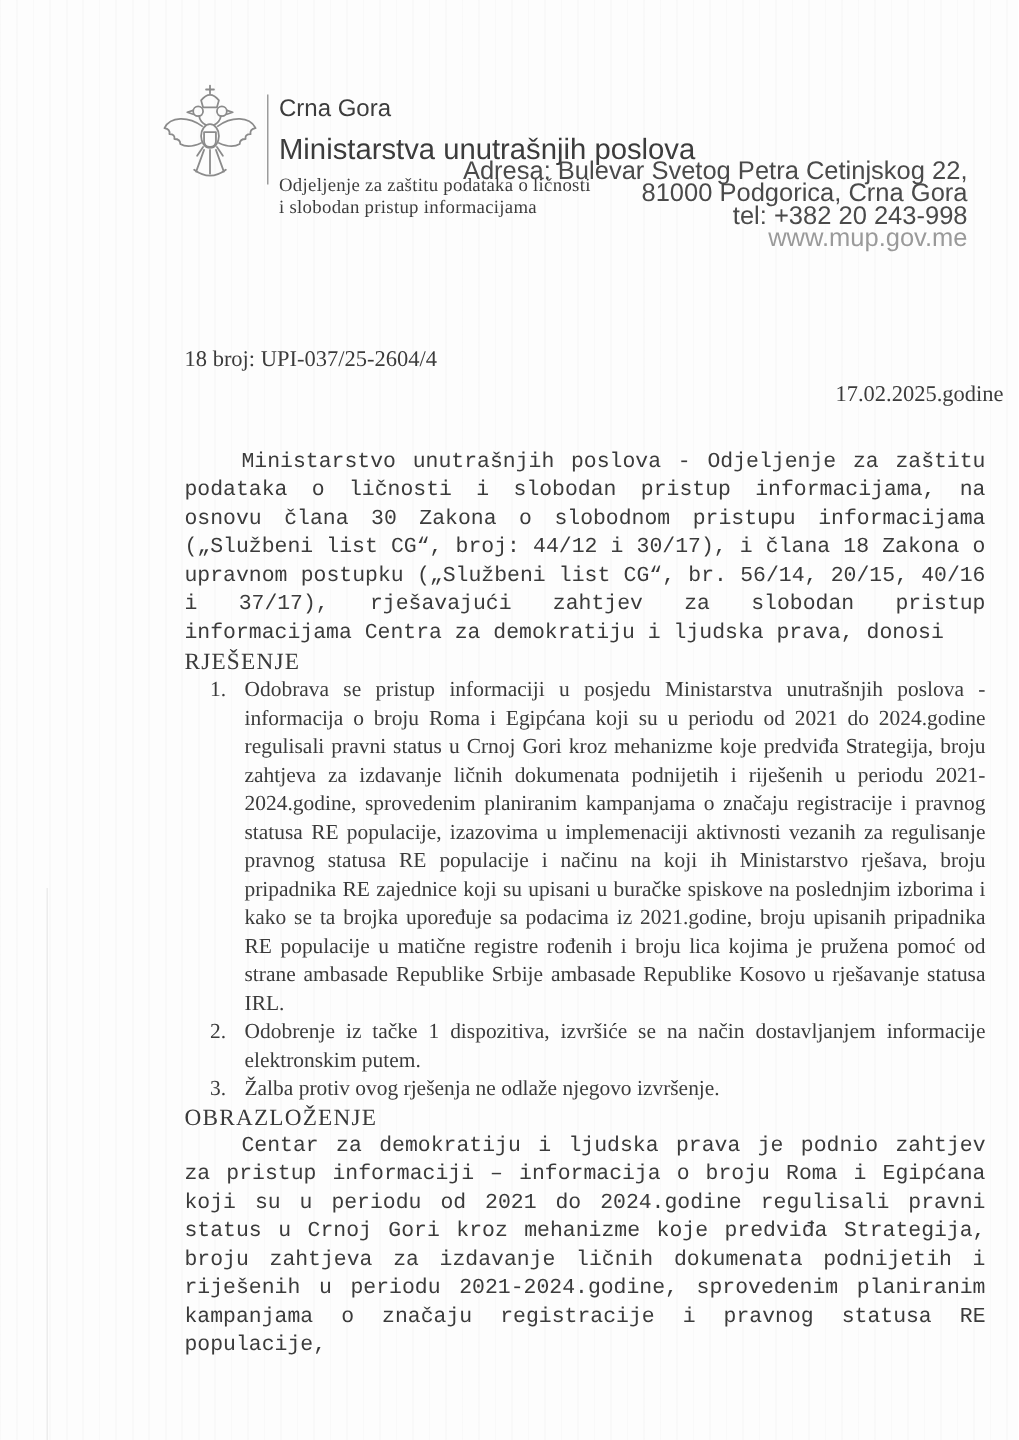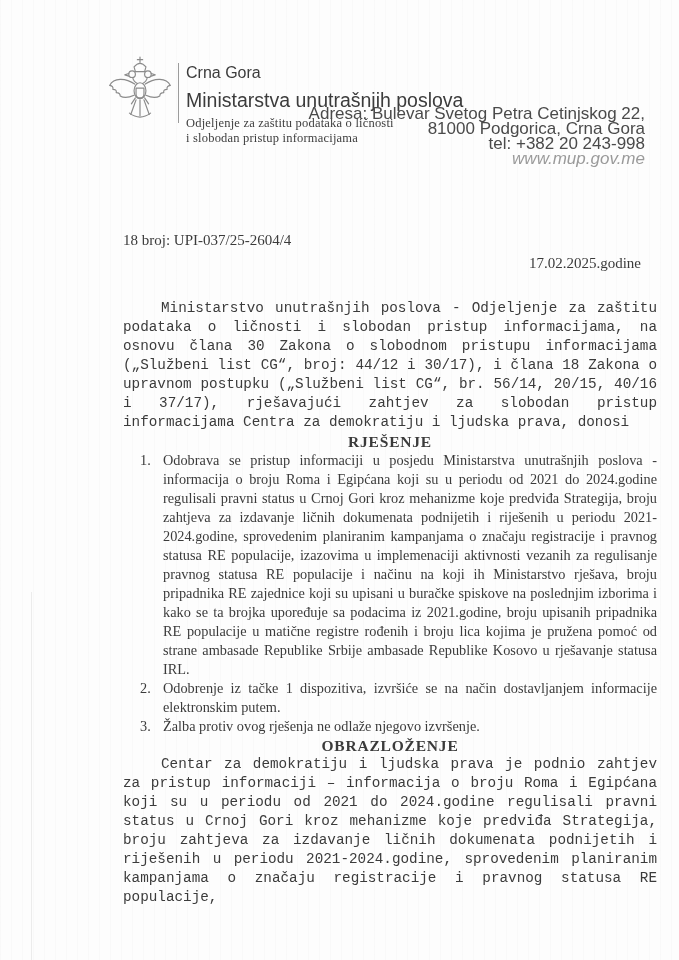--- a/index.html
+++ b/index.html
@@ -16,29 +16,29 @@
   
   .coa { position: absolute; left: 107px; top: 55px; width: 66px; height: 74px; }
   .coa svg { width: 100%; height: 100%; }
   .hdr-divider { position: absolute; left: 178px; top: 63px; width: 1px; height: 60px; background: #9c9c9c; }
   .org { position: absolute; left: 186px; top: 64px; font-family: "Liberation Sans", sans-serif; white-space: nowrap; }
   .country { font-size: 16px; color: #3c3c3c; margin-bottom: 7px; }
   .ministry { font-size: 19.5px; color: #3c3c3c; }
   .dept { font-family: "Liberation Serif", serif; font-weight: normal; font-size: 12.5px; color: #3d3d3d; line-height: 14.5px; letter-spacing: 0.2px; }
   .dept-first { margin-top: 4px; }
   .addr { position: absolute; right: 34px; top: 106px; text-align: right; font-family: "Liberation Sans", sans-serif; font-size: 17px; line-height: 15px; color: #4a4a4a; white-space: nowrap; }
-  .addr .web { color: #9a9a9a; font-style: italic; }
+  .addr .web { color: #9a9a9a; }
   
   .ref  { position: absolute; left: 123px; top: 232px; font-size: 15px; }
-  .date { position: absolute; right: 38px; top: 255px; font-size: 15px; }
+  .date { position: absolute; right: 10px; top: 255px; font-size: 15px; }
   
   .content { position: absolute; left: 123px; top: 299px; width: 534px; font-size: 14.3px; line-height: 19px; text-align: justify; }
   .content p { margin: 0; }
   .indent { text-indent: 38px; font-family: Liberation Mono, monospace; }
-  .heading { text-align: center; text-indent: 0; font-weight: bold; font-size: 15.5px; letter-spacing: 0.8px; margin: 22px 0 30px; }
+  .heading { text-indent: 0; font-weight: normal; font-size: 15.5px; letter-spacing: 0.8px; margin: 22px 0 30px; }
   .heading2 { margin: 26px 0 26px; }
   ol.decision { list-style: none; margin: 0; padding: 0 0 0 40px; }
   ol.decision li { position: relative; text-align: justify; }
   ol.decision li .num { position: absolute; left: -23px; text-align: left; }
   
   .scan-line { position: absolute; left: 31px; top: 592px; width: 1px; height: 368px; background: #ececec; }
 </style>
 </head>
 <body>
 

